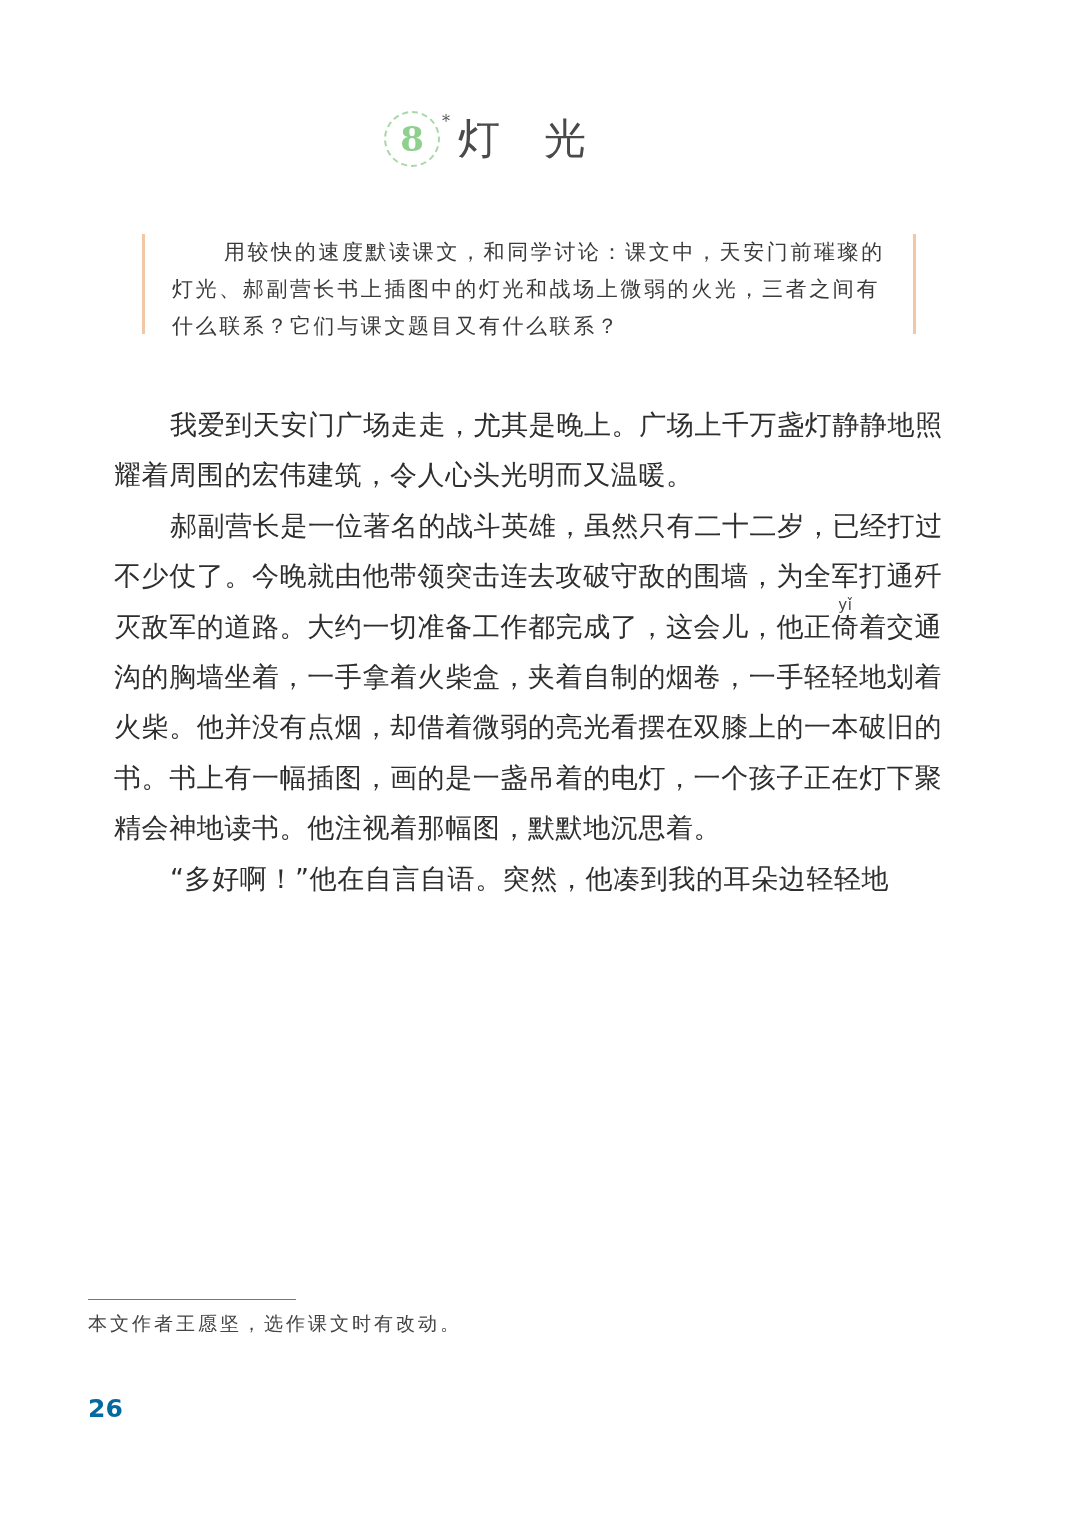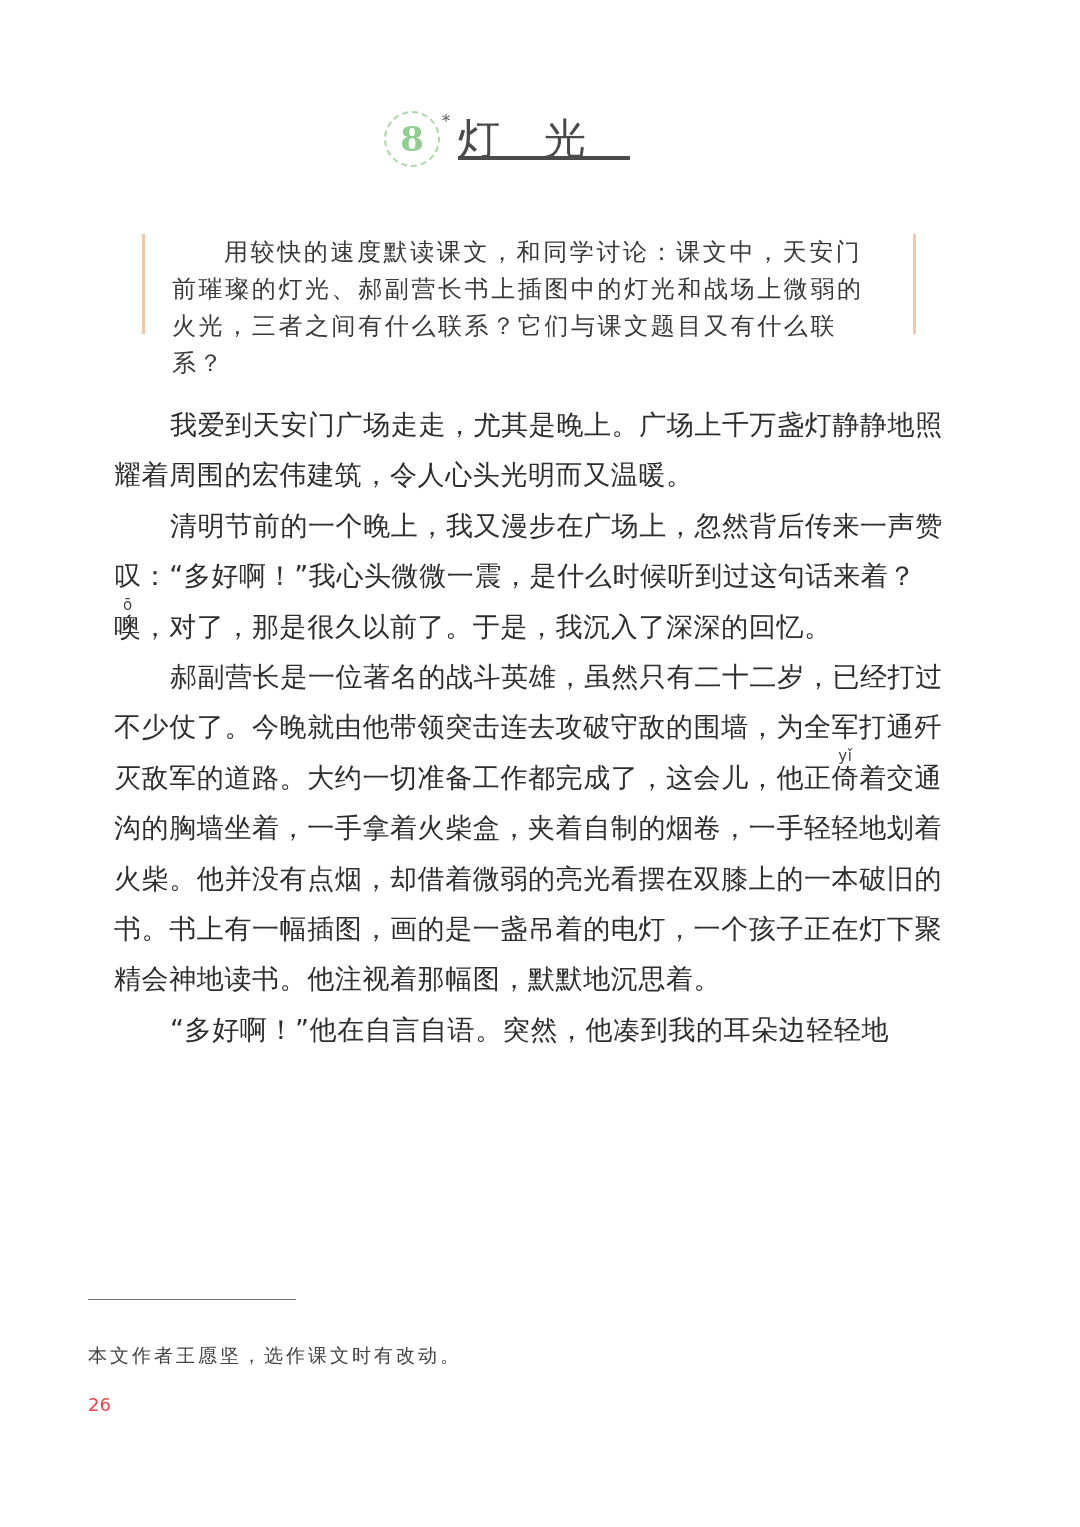--- a/index.html
+++ b/index.html
@@ -46,21 +46,20 @@
       align-self: flex-start;
       margin-top: 4px;
       margin-left: 2px;
     }
     .title-text {
       font-family: "DejaVu Serif", serif;
       font-size: 42px;
       color: #4a4a4a;
       letter-spacing: 44px;
       margin-left: 8px;
-      text-decoration: underline;
     }
 
     .prompt-box {
       position: absolute;
       top: 234px;
       left: 142px;
       width: 774px;
       height: 100px;
     }
     .prompt-bar {
@@ -71,21 +70,21 @@
       background: #f0c8a8;
     }
     .prompt-bar.left { left: 0; }
     .prompt-bar.right { right: 0; }
     .prompt-text {
       position: absolute;
       top: 0;
       left: 30px;
       width: 716px;
       font-family: "DejaVu Sans", sans-serif;
-      font-size: 24px;
+      font-size: 21px;
       line-height: 37px;
       color: #3a3a3a;
       letter-spacing: 2.6px;
     }
     .prompt-text .indent { display: inline-block; width: 52px; }
 
     .body-text {
       position: absolute;
       top: 400px;
       left: 86px;
@@ -110,34 +109,35 @@
     .footnote-rule {
       position: absolute;
       top: 1299px;
       left: 88px;
       width: 208px;
       height: 1px;
       background: #777;
     }
     .footnote {
       position: absolute;
-      top: 1343px;
+      top: 1311px;
       left: 88px;
       font-family: "DejaVu Sans", sans-serif;
       font-size: 19px;
       color: #444;
       letter-spacing: 3px;
     }
     .page-number {
       position: absolute;
       top: 1394px;
       left: 88px;
       font-family: "DejaVu Sans", sans-serif;
-      font-size: 18px;
-      color: #ef4444;
+      font-size: 25px;
+      color: #0369a1;
+      font-weight: bold;
     }
   </style>
 </head>
 <body>
 
 <div class="title-wrap">
   <div class="lesson-badge">
     <span class="lesson-num">8</span>
   </div>
   <span class="star">*</span>
@@ -145,21 +145,20 @@
 </div>
 
 <div class="prompt-box">
   <div class="prompt-bar left"></div>
   <div class="prompt-text"><span class="indent"></span><span>用较快的速度默读课文，和同学讨论：课文中，天安门前璀璨的灯光、郝副营长书上插图中的灯光和战场上微弱的火光，三者之间有什么联系？它们与课文题目又有什么联系？</span></div>
   <div class="prompt-bar right"></div>
 </div>
 
 <div class="body-text" id="body-text">
     <p><span>我爱到天安门广场走走，尤其是晚上。广场上千万盏灯静静地照耀着周围的宏伟建筑，令人心头光明而又温暖。</span></p>
-    <p><span>清明节前的一个晚上，我又漫步在广场上，忽然背后传来一声赞叹：“多好啊！”我心头微微一震，是什么时候听到过这句话来着？</span><ruby>噢<rt>ō</rt></ruby><span>，对了，那是很久以前了。于是，我沉入了深深的回忆。</span></p>
     <p><span>郝副营长是一位著名的战斗英雄，虽然只有二十二岁，已经打过不少仗了。今晚就由他带领突击连去攻破守敌的围墙，为全军打通歼灭敌军的道路。大约一切准备工作都完成了，这会儿，他正</span><ruby>倚<rt>yǐ</rt></ruby><span>着交通沟的胸墙坐着，一手拿着火柴盒，夹着自制的烟卷，一手轻轻地划着火柴。他并没有点烟，却借着微弱的亮光看摆在双膝上的一本破旧的书。书上有一幅插图，画的是一盏吊着的电灯，一个孩子正在灯下聚精会神地读书。他注视着那幅图，默默地沉思着。</span></p>
     <p><span>“多好啊！”他在自言自语。突然，他凑到我的耳朵边轻轻地</span></p>
   </div>
 
 <div class="footnote-rule"></div>
 <div class="footnote">本文作者王愿坚，选作课文时有改动。</div>
 
 <div class="page-number">26</div>
 
 </body></html>

